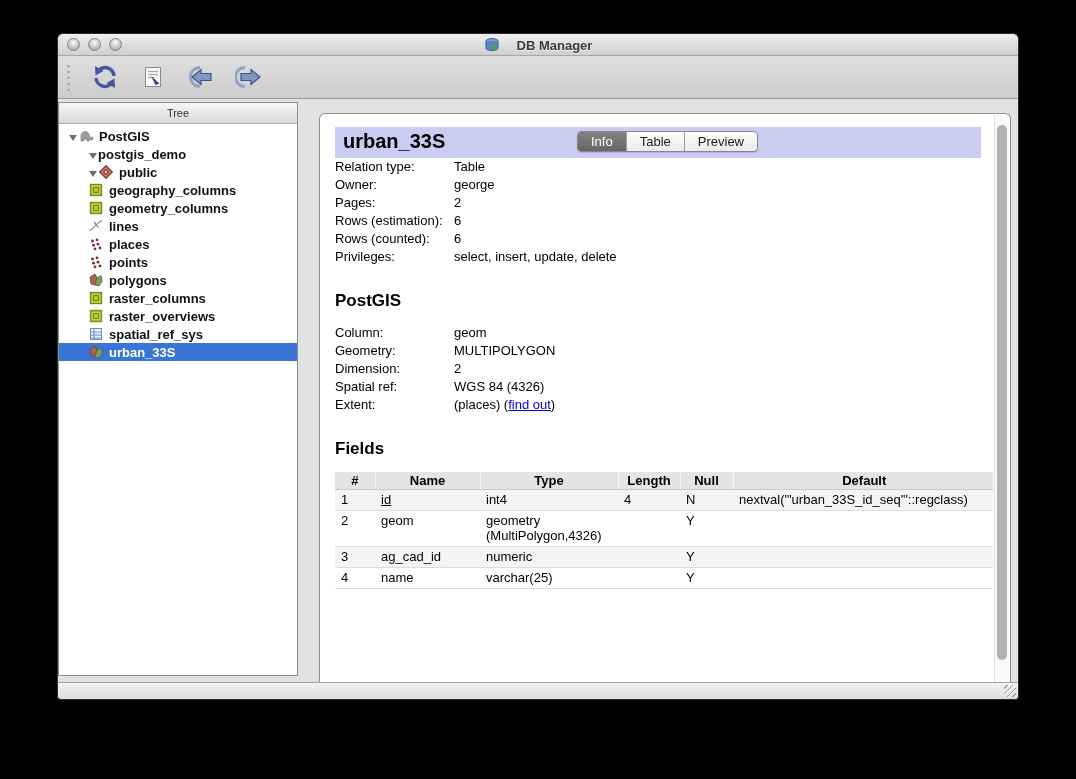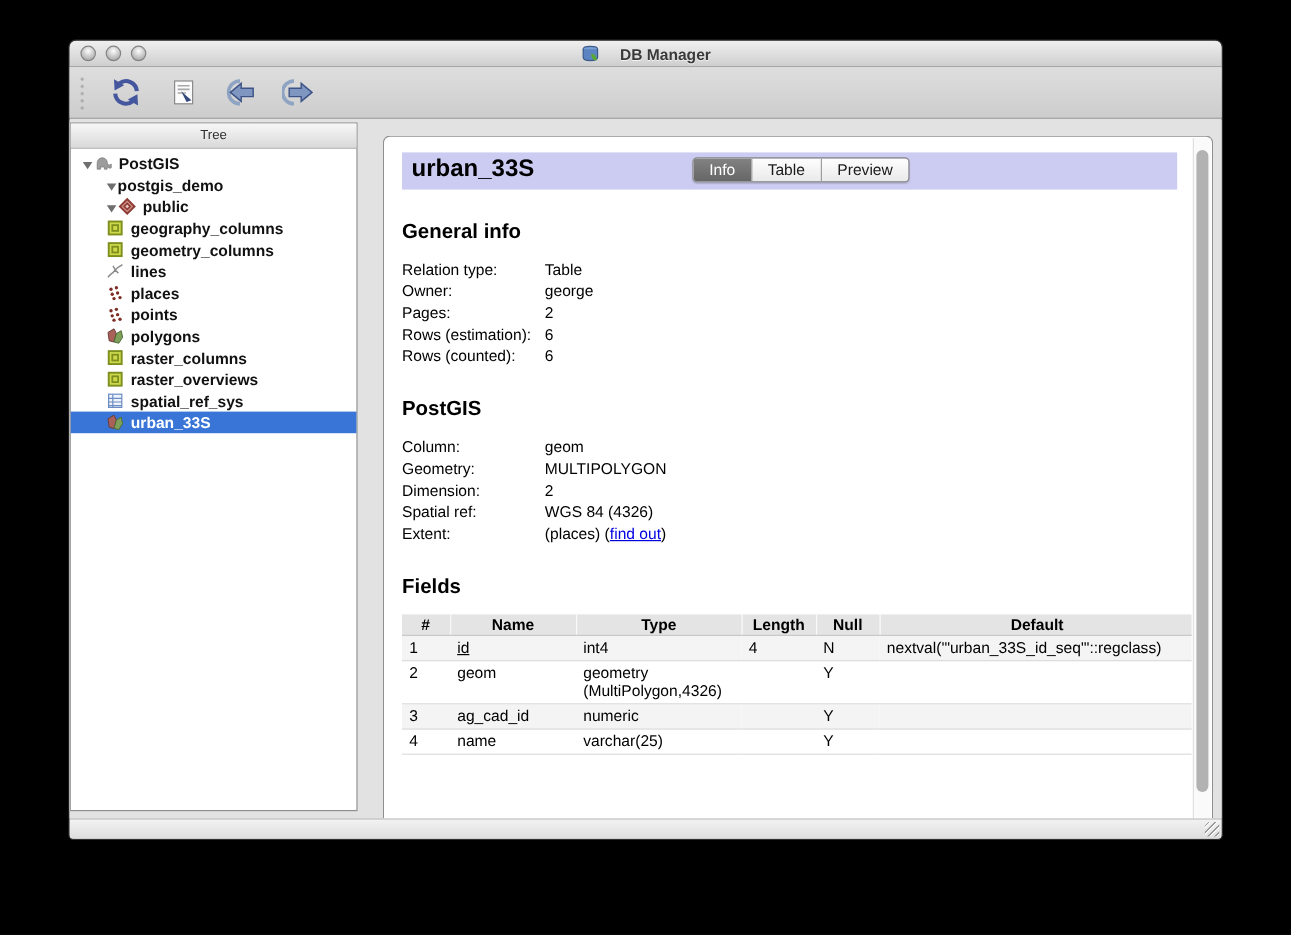--- a/index.html
+++ b/index.html
@@ -302,40 +302,43 @@
       <div class="tab active">Info</div>
       <div class="tab">Table</div>
       <div class="tab">Preview</div>
     </div>
 
     <div class="content-panel">
       <div class="content">
 
         <div class="doc-title">urban_33S</div>
 
-        <h2 class="sect">General info</h2>
         <div class="kv">
             <span class="k">Relation type:</span>
             <span>Table</span>
           </div>
         <div class="kv">
             <span class="k">Owner:</span>
             <span>george</span>
           </div>
         <div class="kv">
             <span class="k">Pages:</span>
             <span>2</span>
           </div>
         <div class="kv">
             <span class="k">Rows (estimation):</span>
             <span>6</span>
           </div>
         <div class="kv">
             <span class="k">Rows (counted):</span>
             <span>6</span>
+          </div>
+        <div class="kv">
+            <span class="k">Privileges:</span>
+            <span>select, insert, update, delete</span>
           </div>
 
         <h2 class="sect">PostGIS</h2>
         <div class="kv">
             <span class="k">Column:</span>
             <span>geom</span>
           </div>
         <div class="kv">
             <span class="k">Geometry:</span>
             <span>MULTIPOLYGON</span>

